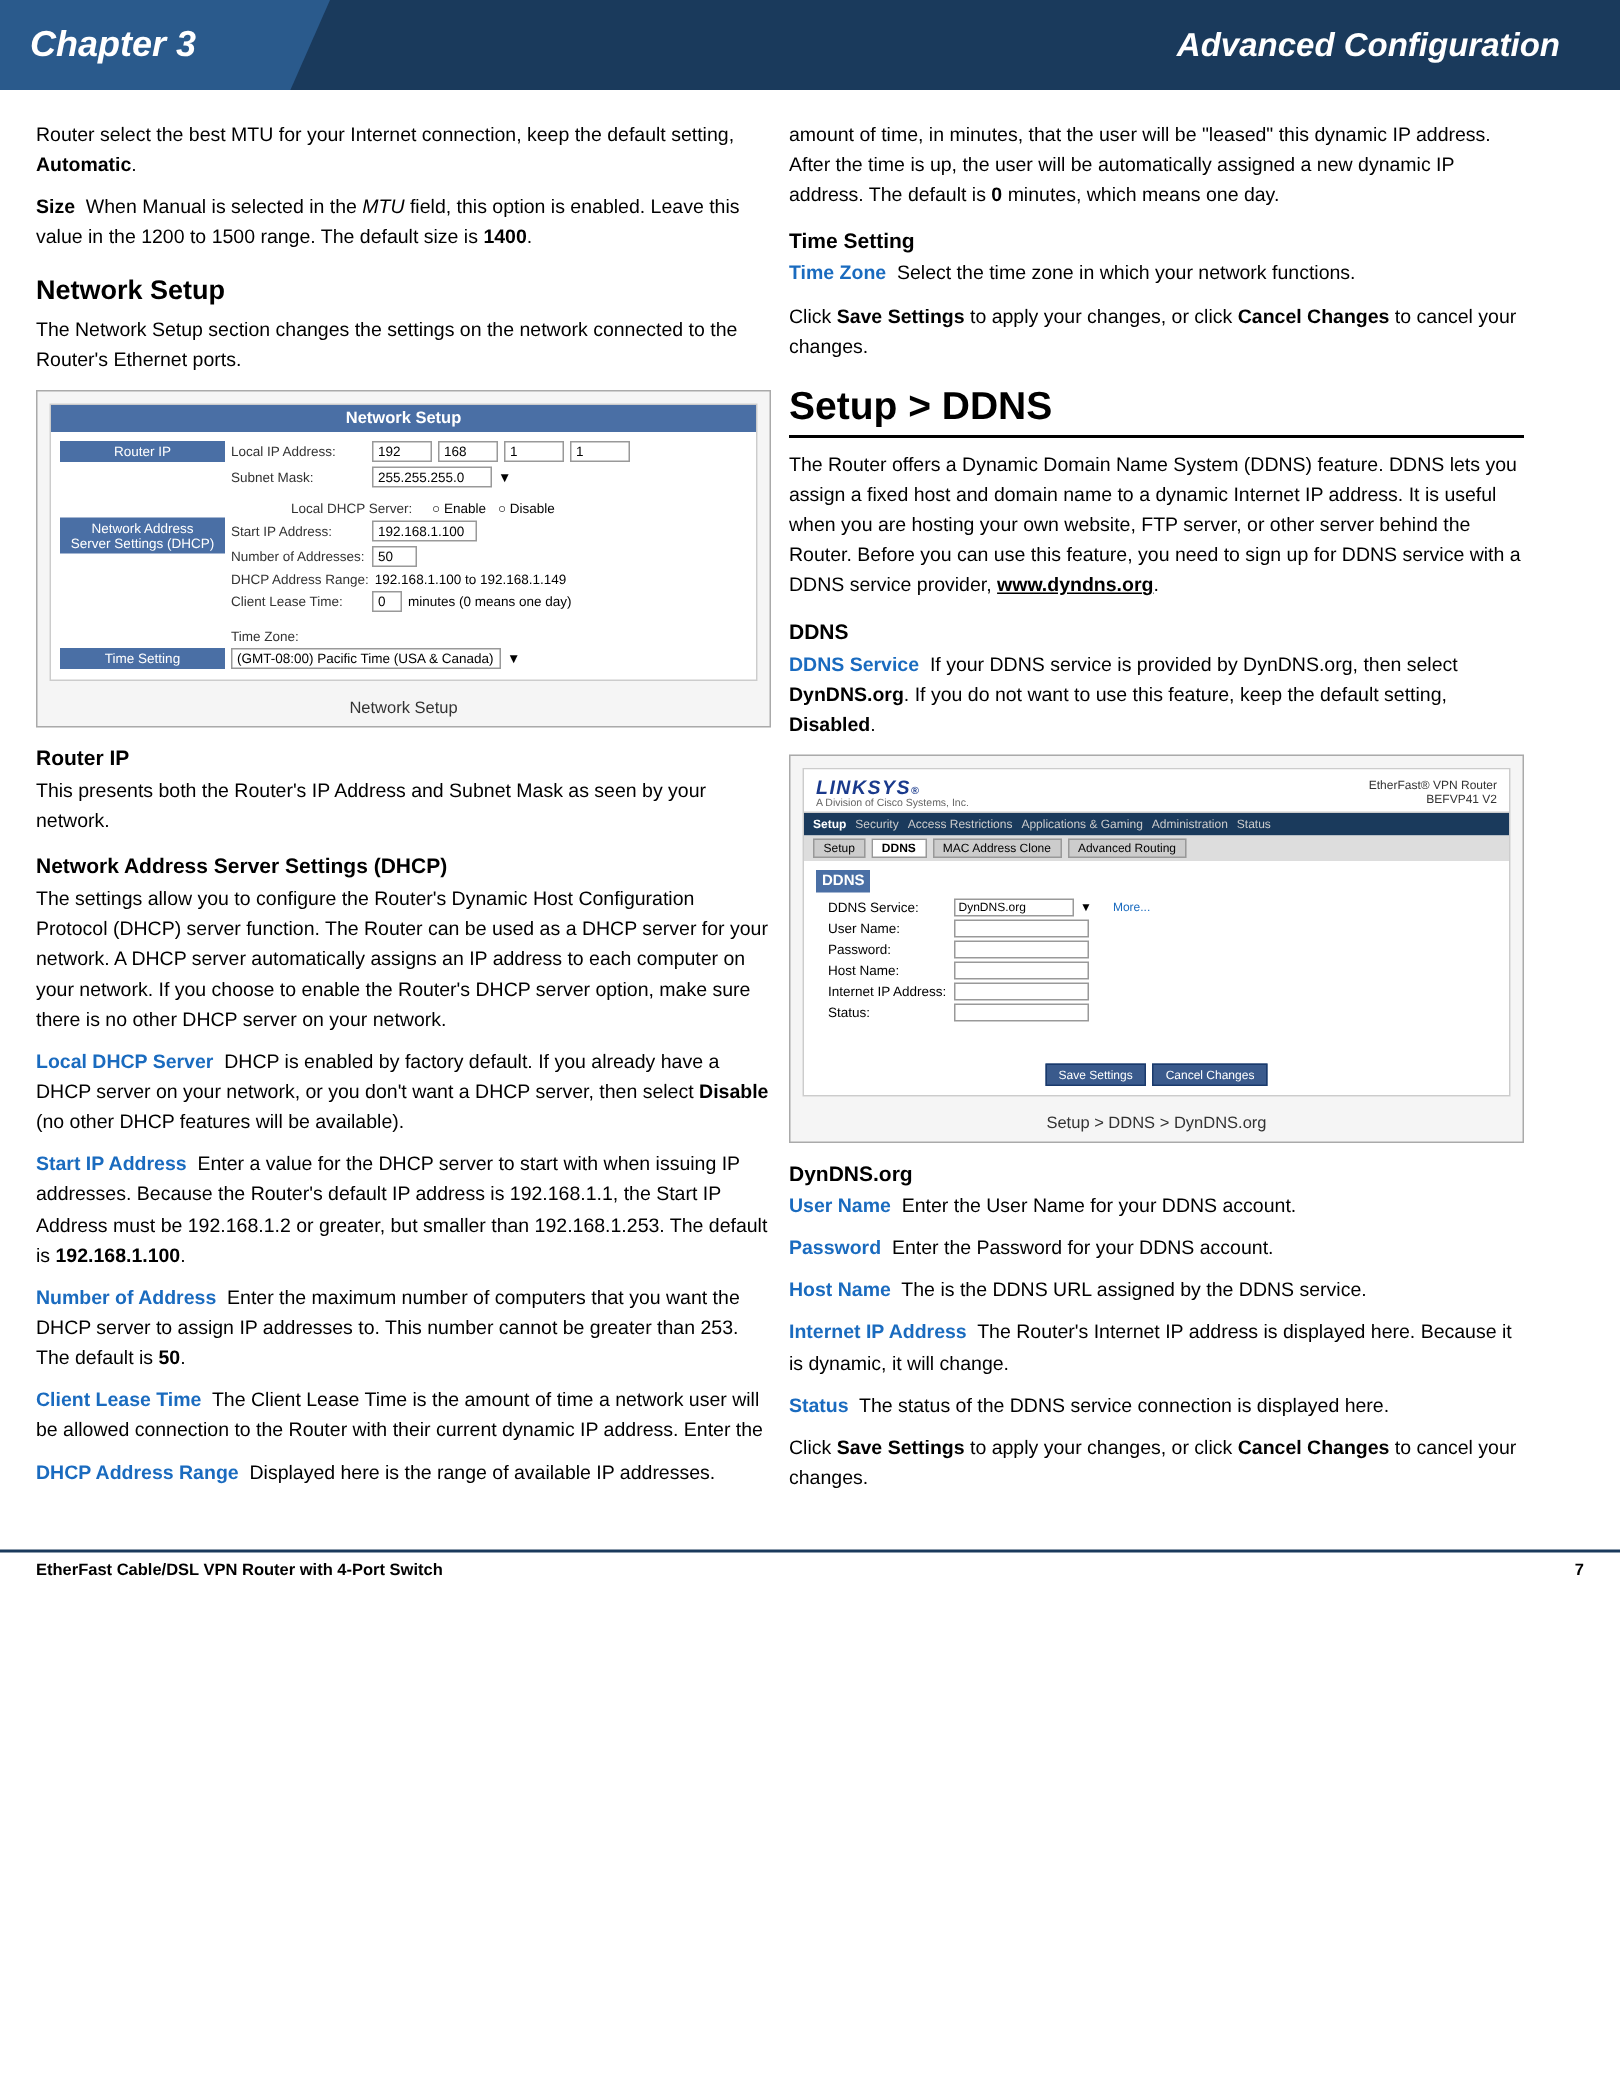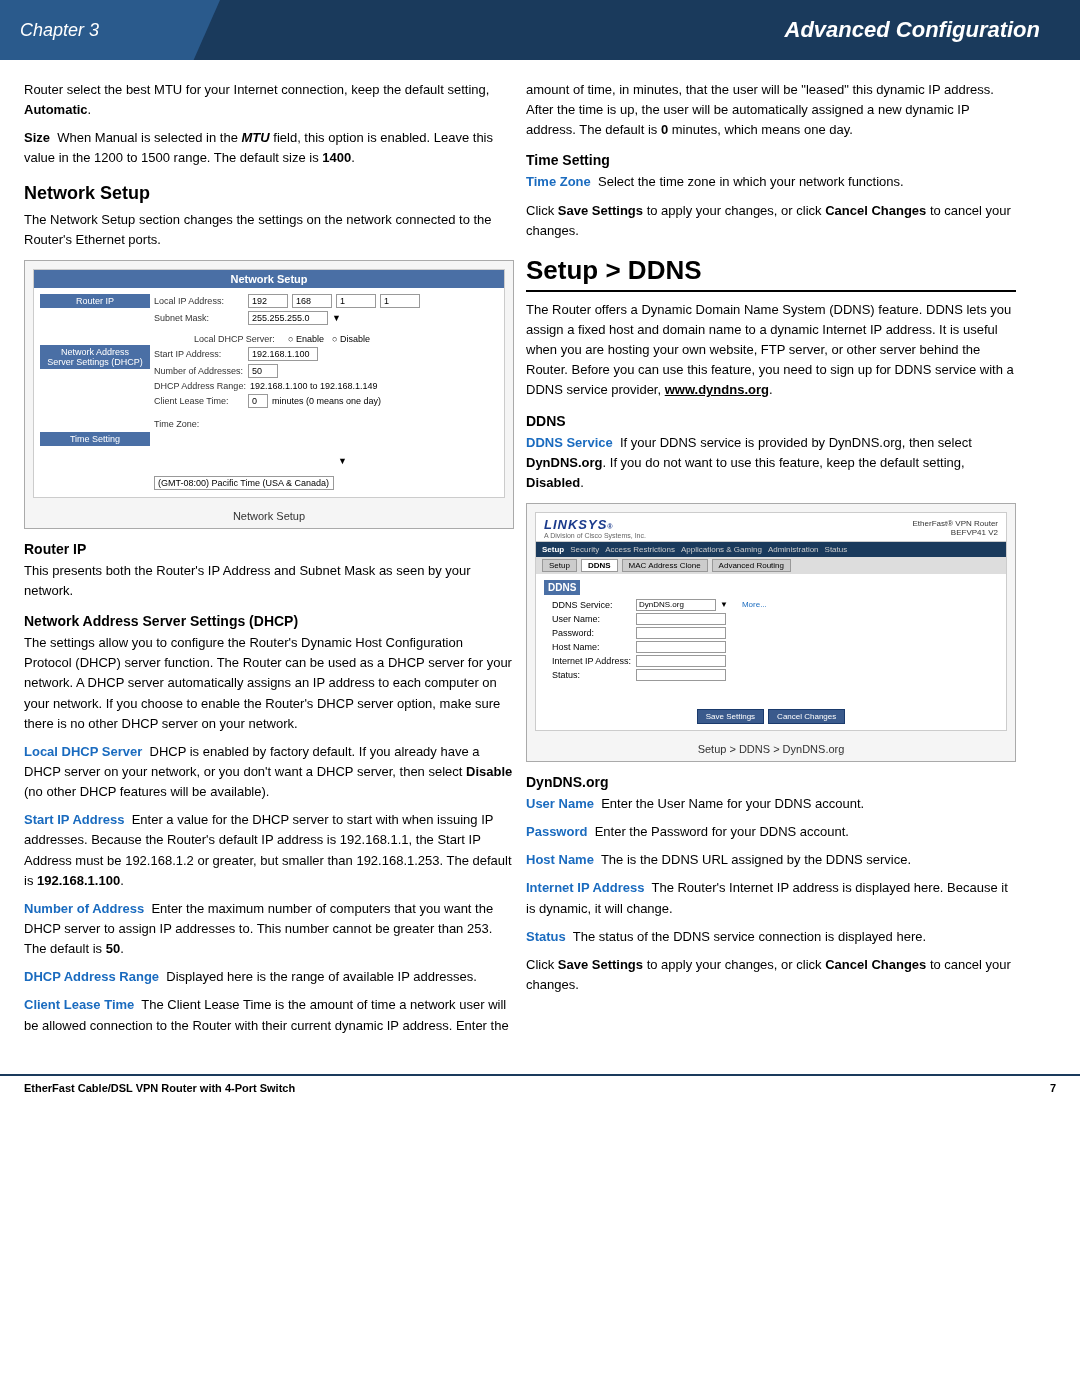--- a/index.html
+++ b/index.html
@@ -21,22 +21,22 @@
     .header-chapter {
       background: #2a5a8c;
       width: 220px;
       display: flex;
       align-items: center;
       padding-left: 20px;
       clip-path: polygon(0 0, 100% 0, 88% 100%, 0% 100%);
     }
     .header-chapter span {
       color: #fff;
-      font-size: 18px;
-      font-weight: normal;
+      font-size: 24px;
+      font-weight: bold;
       font-style: italic;
     }
     .header-title {
       flex: 1;
       display: flex;
       align-items: center;
       justify-content: flex-end;
       padding-right: 40px;
     }
     .header-title span {
@@ -56,21 +56,21 @@
       flex: 1;
       max-width: 490px;
     }
     .col-right {
       flex: 1;
       max-width: 490px;
     }
 
     p { line-height: 1.55; margin-bottom: 8px; }
     strong { font-weight: bold; }
-    em { font-style: italic; font-weight: bold; }
+    em { font-style: italic; }
 
     .section-heading {
       font-size: 18px;
       font-weight: bold;
       color: #000;
       margin: 14px 0 6px 0;
       font-family: Arial, sans-serif;
     }
 
     .sub-heading {
@@ -366,21 +366,21 @@
             </div>
             <div class="ns-row">
               <span class="ns-row-label">Client Lease Time:</span>
               <span class="ns-input-sim" style="min-width:20px;">0</span>
               <span>minutes (0 means one day)</span>
             </div>
             <div class="ns-row" style="margin-top:8px;">
               <span class="ns-row-label">Time Zone:</span>
             </div>
             <div class="ns-row">
-              <span class="ns-input-sim" style="min-width:180px;margin-top:44px;">(GMT-08:00) Pacific Time (USA &amp; Canada)</span>
+              <span class="ns-input-sim" style="min-width:180px;">(GMT-08:00) Pacific Time (USA &amp; Canada)</span>
               <span style="font-size:9px;">▼</span>
             </div>
           </div>
         </div>
       </div>
       <div class="ns-caption">Network Setup</div>
     </div>
 
     <div class="sub-heading">Router IP</div>
     <p>This presents both the Router's IP Address and Subnet Mask as seen by your network.</p>
@@ -394,25 +394,25 @@
 
     <p>
       <span class="colored-term">Start IP Address</span>&nbsp; Enter a value for the DHCP server to start with when issuing IP addresses. Because the Router's default IP address is 192.168.1.1, the Start IP Address must be 192.168.1.2 or greater, but smaller than 192.168.1.253. The default is <strong>192.168.1.100</strong>.
     </p>
 
     <p>
       <span class="colored-term">Number of Address</span>&nbsp; Enter the maximum number of computers that you want the DHCP server to assign IP addresses to. This number cannot be greater than 253. The default is <strong>50</strong>.
     </p>
 
     <p>
+      <span class="colored-term">Client Lease Time</span>&nbsp; The Client Lease Time is the amount of time a network user will be allowed connection to the Router with their current dynamic IP address. Enter the
+    </p>
+
+    <p>
       <span class="colored-term">DHCP Address Range</span>&nbsp; Displayed here is the range of available IP addresses.
-    </p>
-
-    <p>
-      <span class="colored-term">Client Lease Time</span>&nbsp; The Client Lease Time is the amount of time a network user will be allowed connection to the Router with their current dynamic IP address. Enter the
     </p>
   </div>
 
   <div class="col-right">
 
     <p>
       amount of time, in minutes, that the user will be "leased" this dynamic IP address. After the time is up, the user will be automatically assigned a new dynamic IP address. The default is <strong>0</strong> minutes, which means one day.
     </p>
 
     <div class="sub-heading">Time Setting</div>

